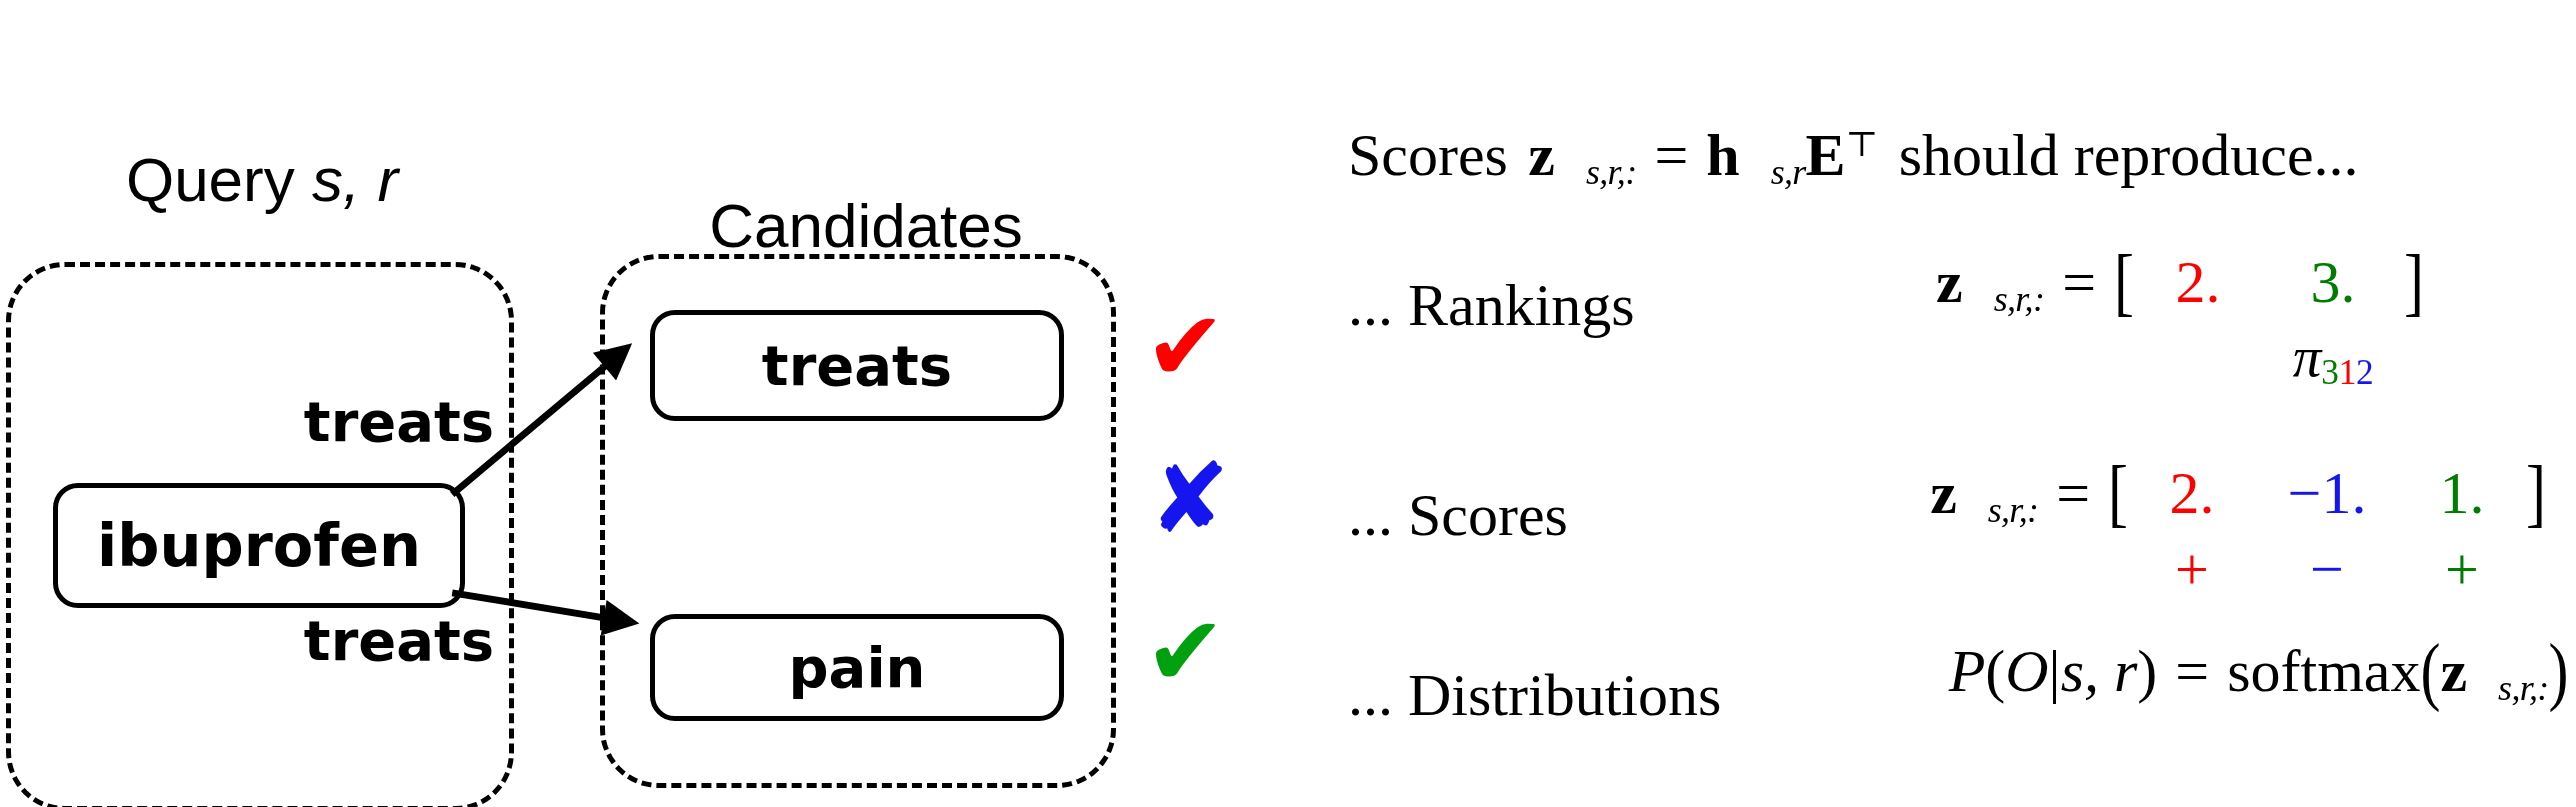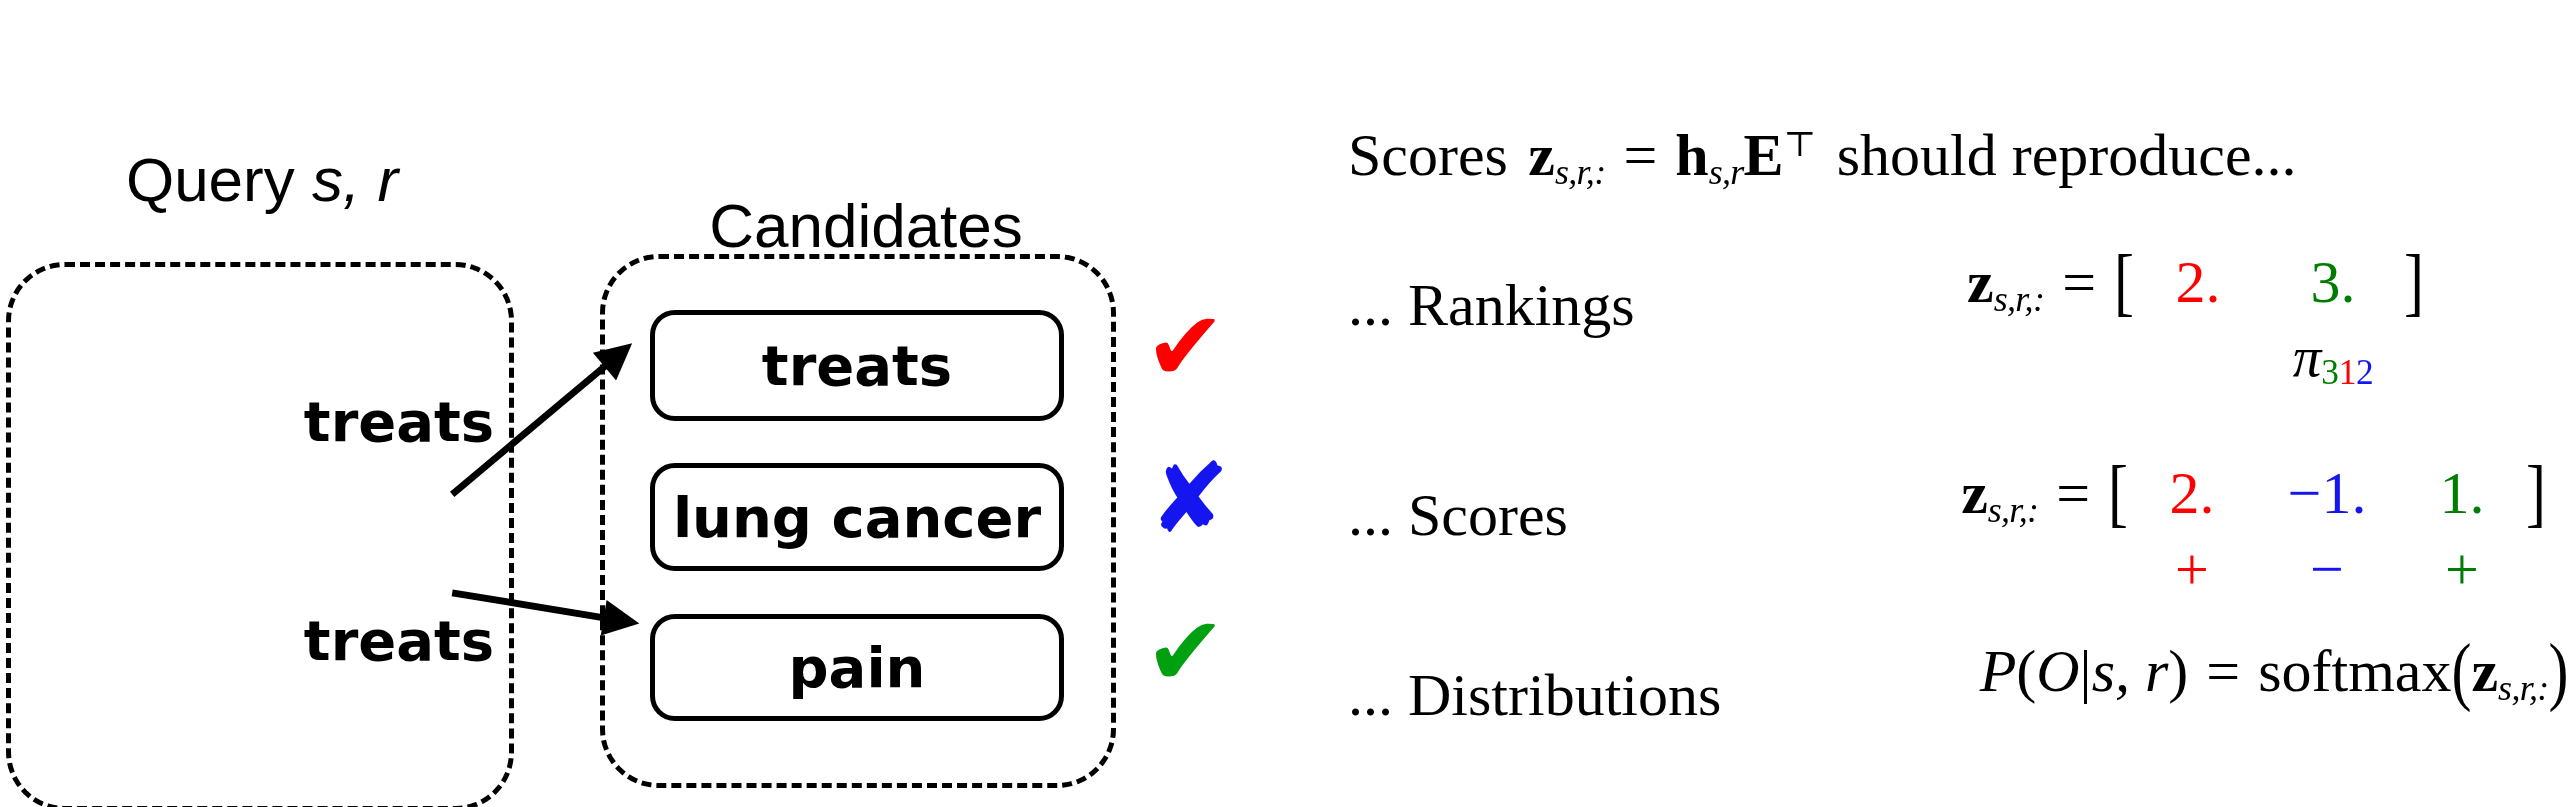--- a/index.html
+++ b/index.html
@@ -48,21 +48,21 @@
   #mark-0 { left:1117px; top:298px; }
   #mark-1 { left:1121px; top:450px; }
   #mark-2 { left:1117px; top:603px; }
   #arrows { position:absolute; left:0; top:0; width:1283px; height:807px; }
 
   
   #formulas { position:absolute; left:1314px; top:0; width:1262px; height:807px; font-size:60px; line-height:1.15; }
   #formulas .abs { position:absolute; }
   .mbf  { font-weight:bold; }
   .mvar { font-style:italic; }
-  .msub { font-size:0.60em; font-style:italic; vertical-align:-0.24em; letter-spacing:-0.02em; }
+  .msub { font-size:0.60em; font-style:italic; vertical-align:-0.24em; letter-spacing:-0.02em;margin-left:31px; }
   .msup { font-size:0.58em; vertical-align:0.55em; }
   .meq  { margin:0 0.30em; }
   .gap-r { margin-right:0.34em; }
   .big  { display:inline-block; transform:scaleY(1.28); transform-origin:center; }
   #f-header { left:34px; top:121px; white-space:nowrap; }
   .f-label { white-space:nowrap; }
   #r1-label { left:34px; top:271px; }
   #r2-label { left:34px; top:481px; }
   #r3-label { left:34px; top:661px; }
   .vec-grid {
@@ -87,25 +87,25 @@
 
   <div class="col-title" id="query-title">
     <span>Query</span>
     <span class="mvar">s, r</span>
   </div>
   <div class="col-title" id="cand-title">Candidates</div>
 
   <div class="dashed-box" id="query-box"></div>
   <div class="dashed-box" id="cand-box"></div>
 
+  <div class="node" id="node-ibuprofen">
+    <span>ibuprofen</span>
+  </div>
   <div class="node" id="node-treats">
     <span>treats</span>
-  </div>
-  <div class="node" id="node-lung">
-    <span>lung cancer</span>
   </div>
   <div class="node" id="node-pain">
     <span>pain</span>
   </div>
 
   <div class="edge-label" id="edge-label-top">treats</div>
   <div class="edge-label" id="edge-label-bottom">treats</div>
 
   <svg id="arrows" viewBox="0 0 2060 1296" xmlns="http://www.w3.org/2000/svg">
     <defs>

